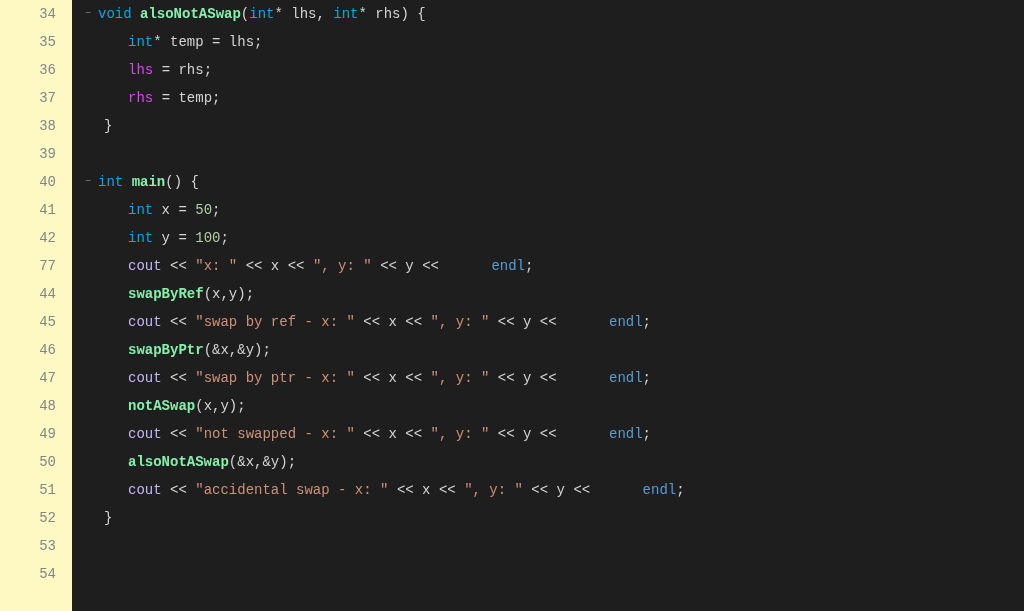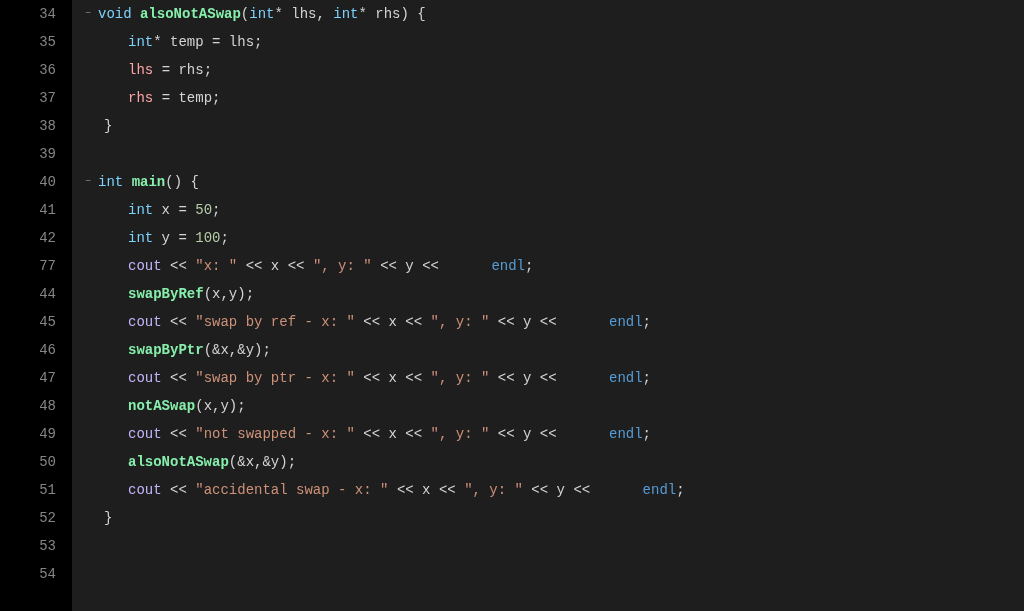--- a/index.html
+++ b/index.html
@@ -17,21 +17,21 @@
     }
     .editor {
       display: flex;
       width: 1024px;
       height: 611px;
       background: #1e1e1e;
       overflow: hidden;
     }
     .line-numbers {
       width: 72px;
-      background: #000000;
+      background: #fef9c3;
       color: #858585;
       text-align: right;
       padding-right: 16px;
       user-select: none;
       flex-shrink: 0;
     }
     .line-number {
       display: block;
       height: 28px;
       line-height: 28px;
@@ -54,26 +54,26 @@
       line-height: 16px;
       text-align: center;
       color: #858585;
       font-size: 10px;
       cursor: pointer;
       margin-right: 2px;
       flex-shrink: 0;
     }
 
     
-    .kw { color: #7dd3fc; } 
+    .kw { color: #0ea5e9; } 
     .fn { color: #86efac; font-weight: bold; } 
     .str { color: #ce9178; } 
     .num { color: #b5cea8; } 
     .op { color: #d4d4d4; } 
-    .var { color: #fca5a5; text-align: center; } 
+    .var { color: #d946ef; text-align: center; } 
     .plain { color: #d4d4d4; } 
     .punct { color: #d4d4d4; }
     .io { color: #c4b5fd; } 
     .chevron { color: #d4d4d4; }
     .endl { color: #569cd6; margin-left: 44px; }
   </style>
 </head>
 <body>
 
 <div class="editor">

